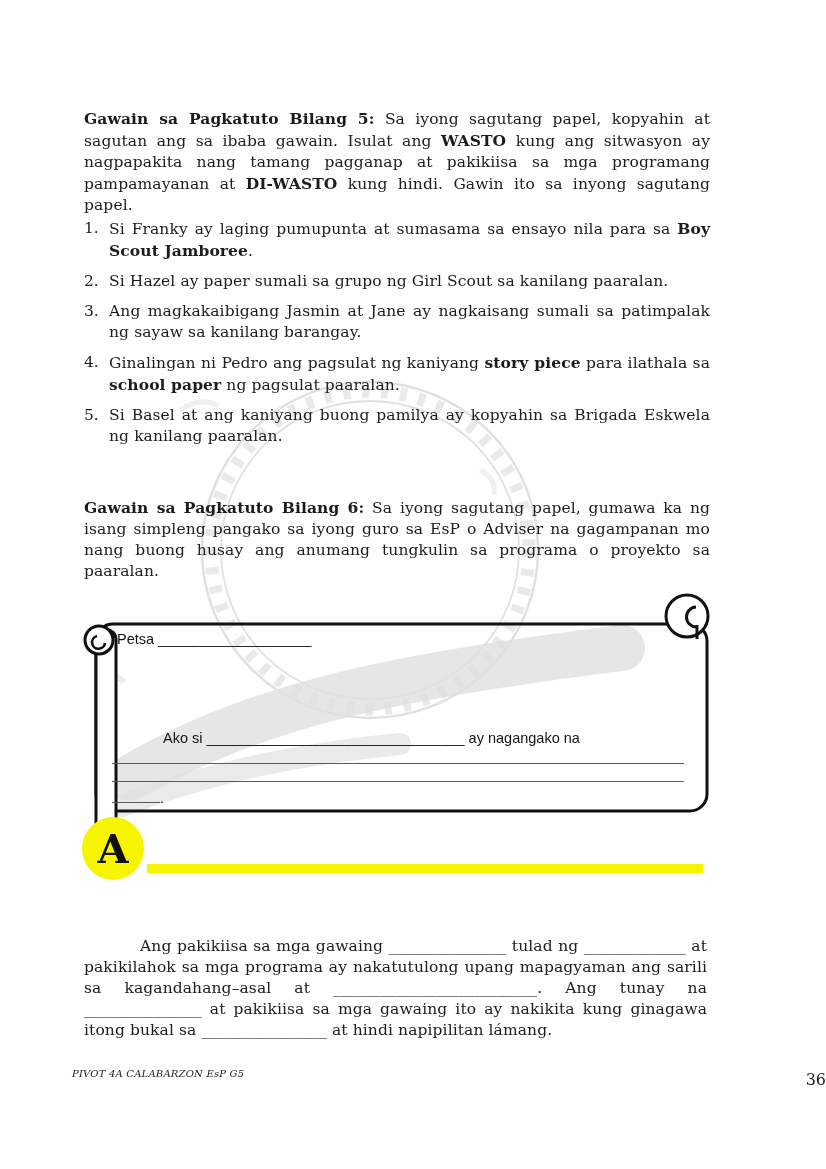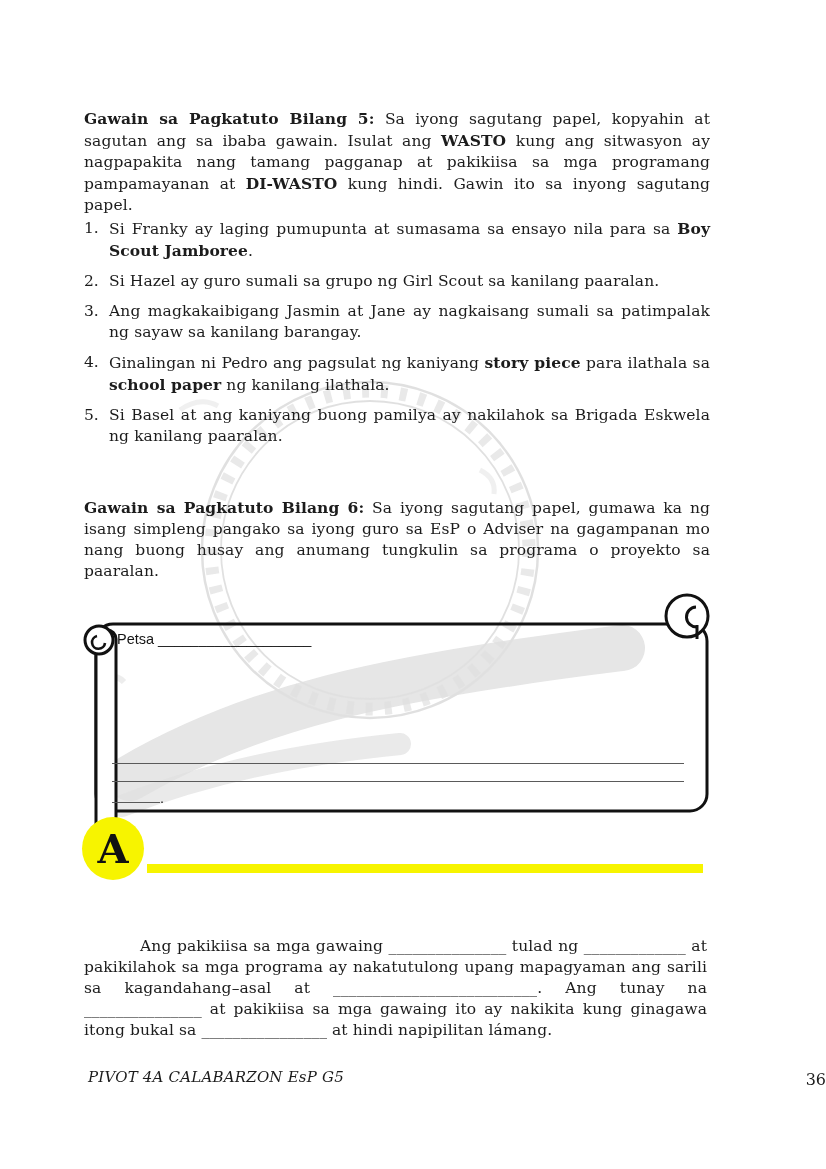--- a/index.html
+++ b/index.html
@@ -30,21 +30,21 @@
   
   .badge{
     position:absolute;left:82px;top:817px;width:62px;height:63px;border-radius:50%;
     background:#f7f400;display:flex;align-items:center;justify-content:center;z-index:2;
   }
   .badge span{font-weight:bold;font-size:40px;color:#111;line-height:1;}
   .divider{position:absolute;left:147px;top:864px;width:556px;height:9px;background:#f7f400;}
   .lead{position:absolute;left:84px;top:888px;width:626px;margin:0;font-size:15.5px;line-height:21px;padding-left:56px;box-sizing:border-box;}
   .fillpara{position:absolute;left:84px;top:936px;width:623px;text-indent:56px;}
   
-  .footer-left{position:absolute;left:88px;top:1068px;font-style:italic;font-size:15px;letter-spacing:.2px;}
+  .footer-left{position:absolute;left:72px;top:1068px;font-style:italic;font-size:10px;letter-spacing:.2px;}
   .page-num{position:absolute;left:0;top:1070px;width:100%;text-align:right;font-size:16px;}
   .site-mark{
     position:absolute;left:0;top:1116px;width:100%;text-align:center;
     font-family:"Liberation Sans",sans-serif;font-size:21px;color:#c9c9c9;letter-spacing:.5px;
   }
 </style>
 </head>
 <body>
 
 <div class="page">
@@ -66,33 +66,33 @@
     <b>Gawain sa Pagkatuto Bilang 5:</b><span> Sa iyong sagutang papel, kopyahin at sagutan ang sa ibaba gawain. Isulat ang </span><b>WASTO</b><span> kung ang sitwasyon ay nagpapakita nang tamang pagganap at pakikiisa sa mga programang pampamayanan at </span><b>DI-WASTO</b><span> kung hindi. Gawin ito sa inyong sagutang papel.</span>
   </p>
 
   <div class="slist">
     <div class="list-row">
       <span class="list-num">1.</span>
       <span class="list-text"><span>Si Franky ay laging pumupunta at sumasama sa ensayo nila para sa </span><b>Boy Scout Jamboree</b><span>.</span></span>
     </div>
     <div class="list-row">
       <span class="list-num">2.</span>
-      <span class="list-text"><span>Si Hazel ay guro sumali sa grupo ng Girl Scout sa kanilang paaralan.</span></span>
+      <span class="list-text"><span>Si Hazel ay paper sumali sa grupo ng Girl Scout sa kanilang paaralan.</span></span>
     </div>
     <div class="list-row">
       <span class="list-num">3.</span>
       <span class="list-text"><span>Ang magkakaibigang Jasmin at Jane ay nagkaisang sumali sa patimpalak ng sayaw sa kanilang barangay.</span></span>
     </div>
     <div class="list-row">
       <span class="list-num">4.</span>
-      <span class="list-text"><span>Ginalingan ni Pedro ang pagsulat ng kaniyang </span><b>story piece</b><span> para ilathala sa </span><b>school paper</b><span> ng kanilang ilathala.</span></span>
+      <span class="list-text"><span>Ginalingan ni Pedro ang pagsulat ng kaniyang </span><b>story piece</b><span> para ilathala sa </span><b>school paper</b><span> ng pagsulat paaralan.</span></span>
     </div>
     <div class="list-row">
       <span class="list-num">5.</span>
-      <span class="list-text"><span>Si Basel at ang kaniyang buong pamilya ay nakilahok sa Brigada Eskwela ng kanilang paaralan.</span></span>
+      <span class="list-text"><span>Si Basel at ang kaniyang buong pamilya ay kopyahin sa Brigada Eskwela ng kanilang paaralan.</span></span>
     </div>
   </div>
 
   <p class="para abs" style="left:84px;top:497px;width:626px">
     <b>Gawain sa Pagkatuto Bilang 6:</b><span> Sa iyong sagutang papel, gumawa ka ng isang simpleng pangako sa iyong guro sa EsP o Adviser na gagampanan mo nang buong husay ang anumang tungkulin sa programa o proyekto sa paaralan.</span>
   </p>
 
   <div class="scroll-wrap">
     <svg class="scroll-svg" width="650" height="266" viewBox="0 0 650 266">
       <g stroke="#111" stroke-width="3" fill="none">
@@ -103,20 +103,21 @@
 
         <circle cx="29" cy="55" r="14" fill="#ffffff"></circle>
         <path d="M 35 58 a 6.5 6.5 0 1 1 -8 -7" stroke-width="2.6"></path>
 
         <circle cx="617" cy="31" r="21" fill="#ffffff"></circle>
         <path d="M 626 22 a 10 10 0 1 0 1 20" stroke-width="3"></path>
         <path d="M 627 40 V 54" stroke-width="3"></path>
       </g>
     </svg>
     <span class="scroll-label" style="left:47px;top:46px">Petsa ___________________</span>
+    <span class="scroll-label" style="left:93px;top:145px">Ako si ________________________________ ay nagangako na</span>
     <div class="wline" style="left:42px;top:178px;width:572px"></div>
     <div class="wline" style="left:42px;top:196px;width:572px"></div>
     <span class="scroll-label" style="left:42px;top:204px"><span class="short-blank"></span><span>.</span></span>
   </div>
 
   <div class="badge">
     <span>A</span>
   </div>
   <div class="divider"></div>
 

